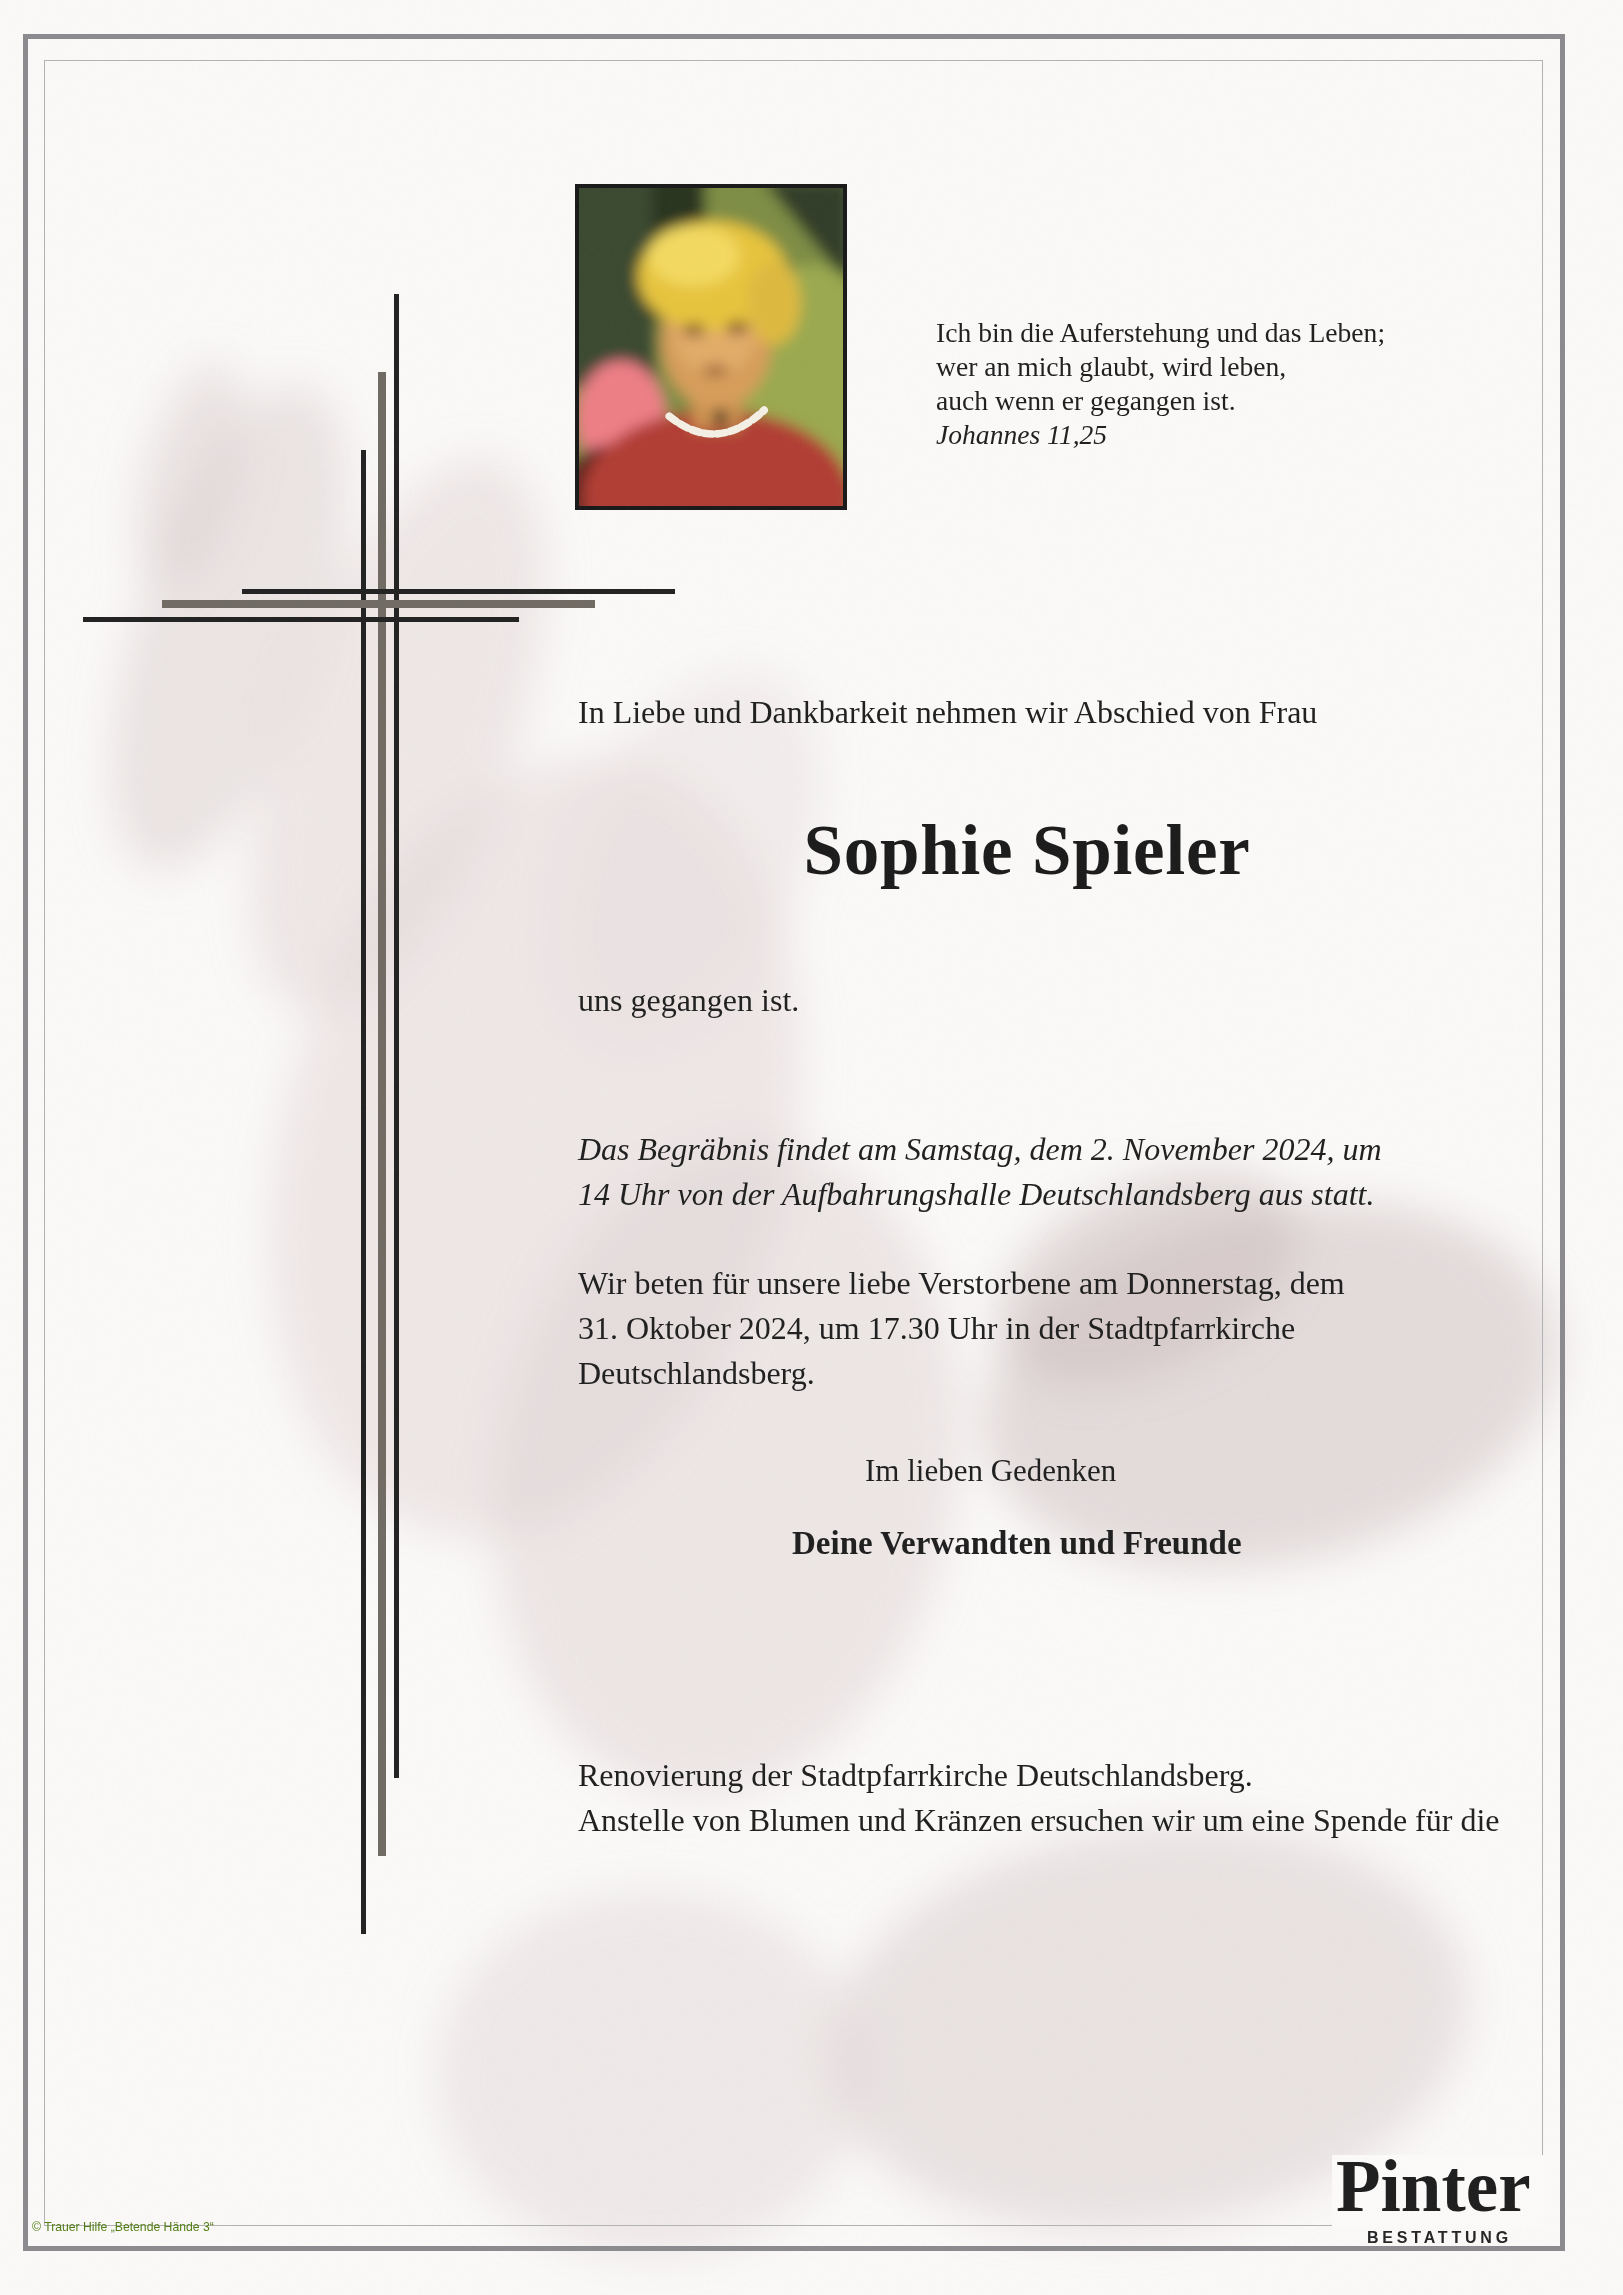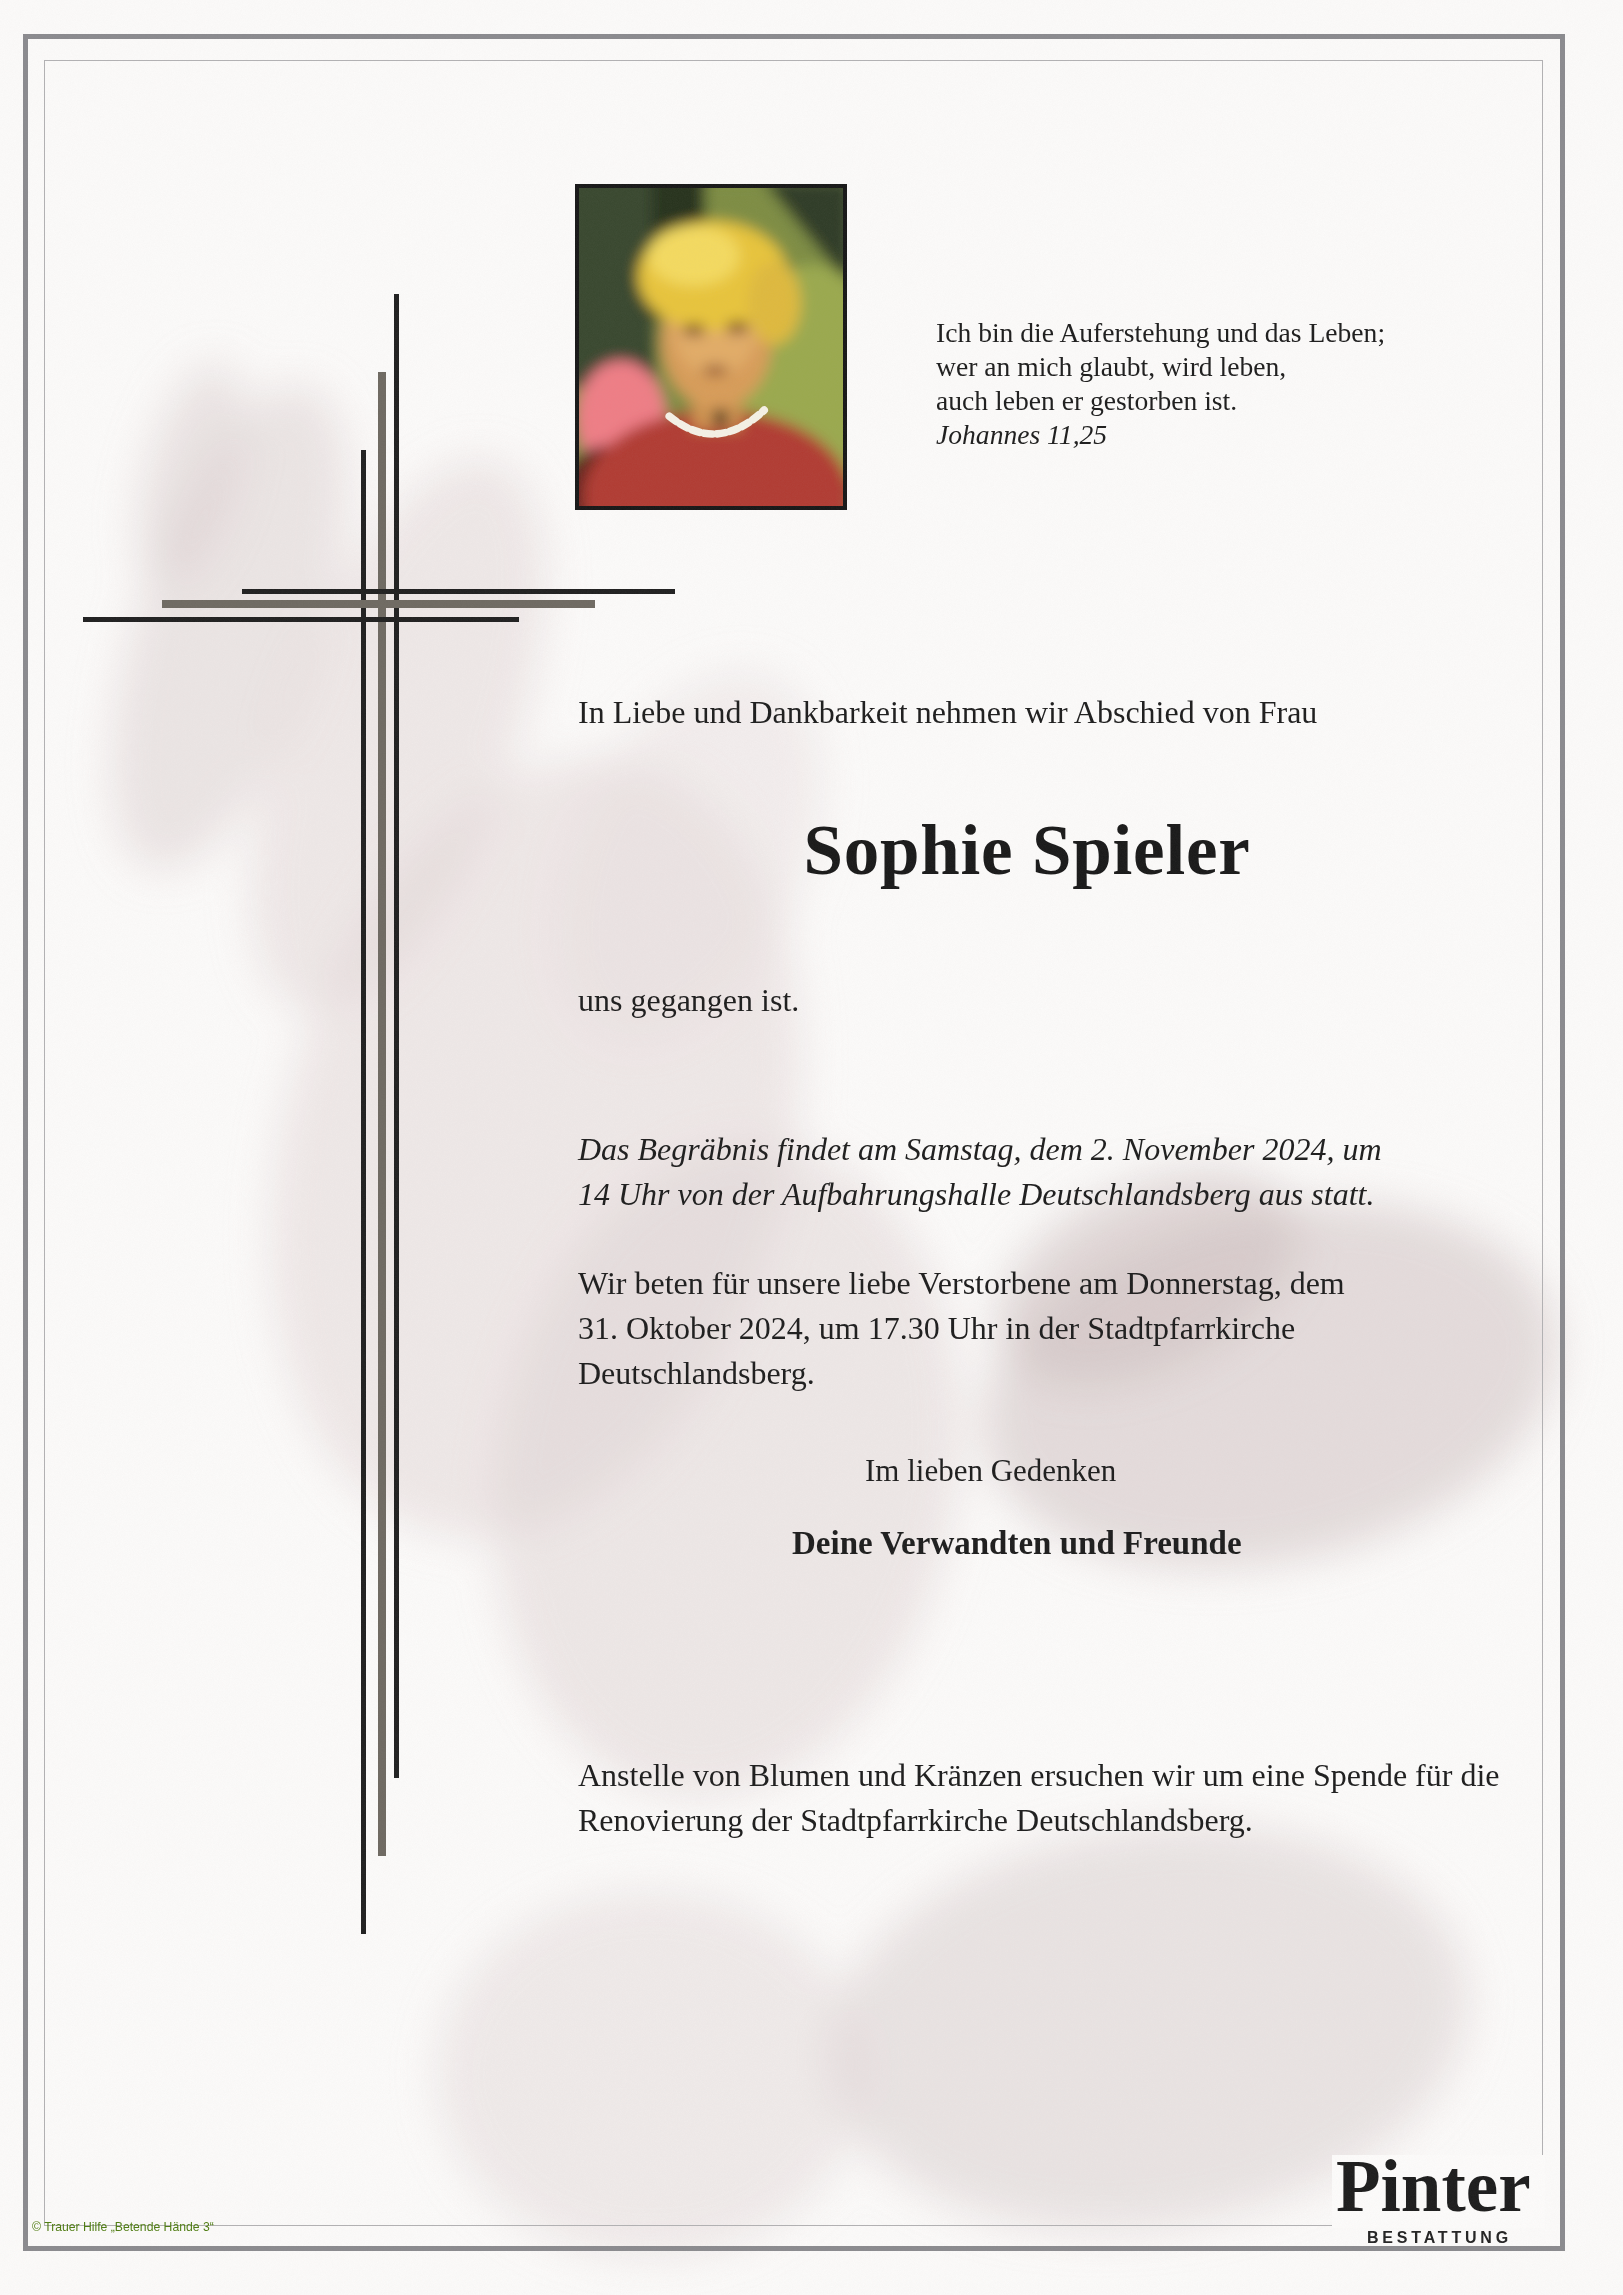--- a/index.html
+++ b/index.html
@@ -117,21 +117,21 @@
         <ellipse cx="178" cy="238" rx="17" ry="6" fill="#8a4a2a"></ellipse>
         <ellipse cx="185" cy="300" rx="10" ry="12" fill="#3a2a18"></ellipse>
       </g>
       <path d="M118,298 Q180,348 242,290" fill="none" stroke="#f5f1e6" stroke-width="10" stroke-dasharray="11 6" stroke-linecap="round"></path>
     </svg>
   </div>
 
   <div class="abs quote">
     <div>Ich bin die Auferstehung und das Leben;</div>
     <div>wer an mich glaubt, wird leben,</div>
-    <div>auch leben er gestorben ist.</div>
+    <div>auch wenn er gegangen ist.</div>
     <div class="src">Johannes 11,25</div>
   </div>
 
   <div class="abs intro">In Liebe und Dankbarkeit nehmen wir Abschied von Frau</div>
 
   <div class="abs name">Sophie Spieler</div>
 
   <div class="abs body-par p1">
     <div>uns gegangen ist.</div>
   </div>
@@ -145,22 +145,22 @@
     <div>Wir beten für unsere liebe Verstorbene am Donnerstag, dem</div>
     <div>31. Oktober 2024, um 17.30 Uhr in der Stadtpfarrkirche</div>
     <div>Deutschlandsberg.</div>
   </div>
 
   <div class="abs remember">Im lieben Gedenken</div>
 
   <div class="abs mourners">Deine Verwandten und Freunde</div>
 
   <div class="abs body-par donation">
+    <div>Renovierung der Stadtpfarrkirche Deutschlandsberg.</div>
     <div>Anstelle von Blumen und Kränzen ersuchen wir um eine Spende für die</div>
-    <div>Renovierung der Stadtpfarrkirche Deutschlandsberg.</div>
   </div>
 
   <div class="abs logo-bg"></div>
   <div class="abs logo-name">Pinter</div>
   <div class="abs logo-sub">BESTATTUNG</div>
 
   <div class="abs credit">© Trauer Hilfe „Betende Hände 3“</div>
 
   <svg class="abs noise" width="1623" height="2295" viewBox="0 0 2121 2999">
     <defs>

